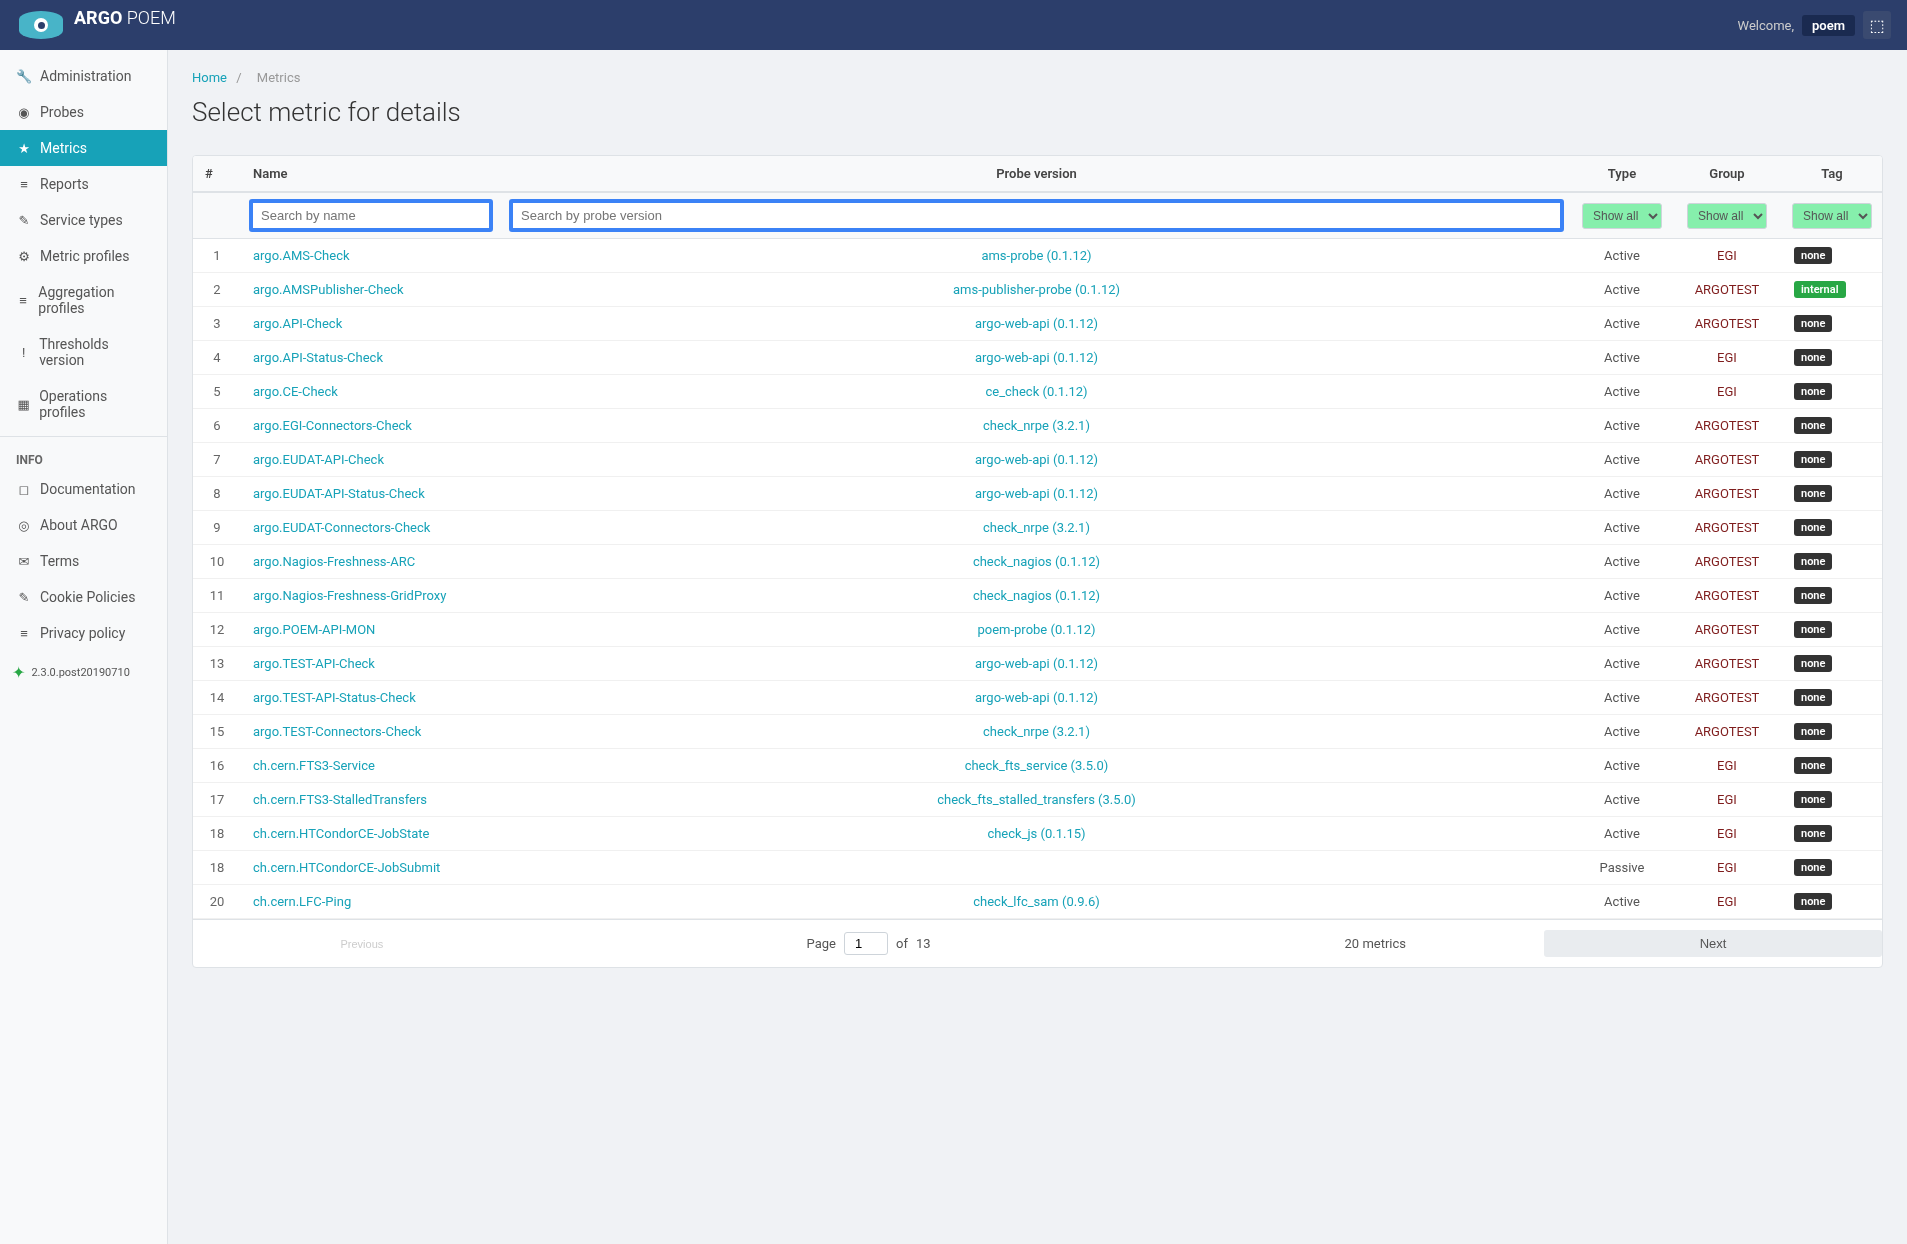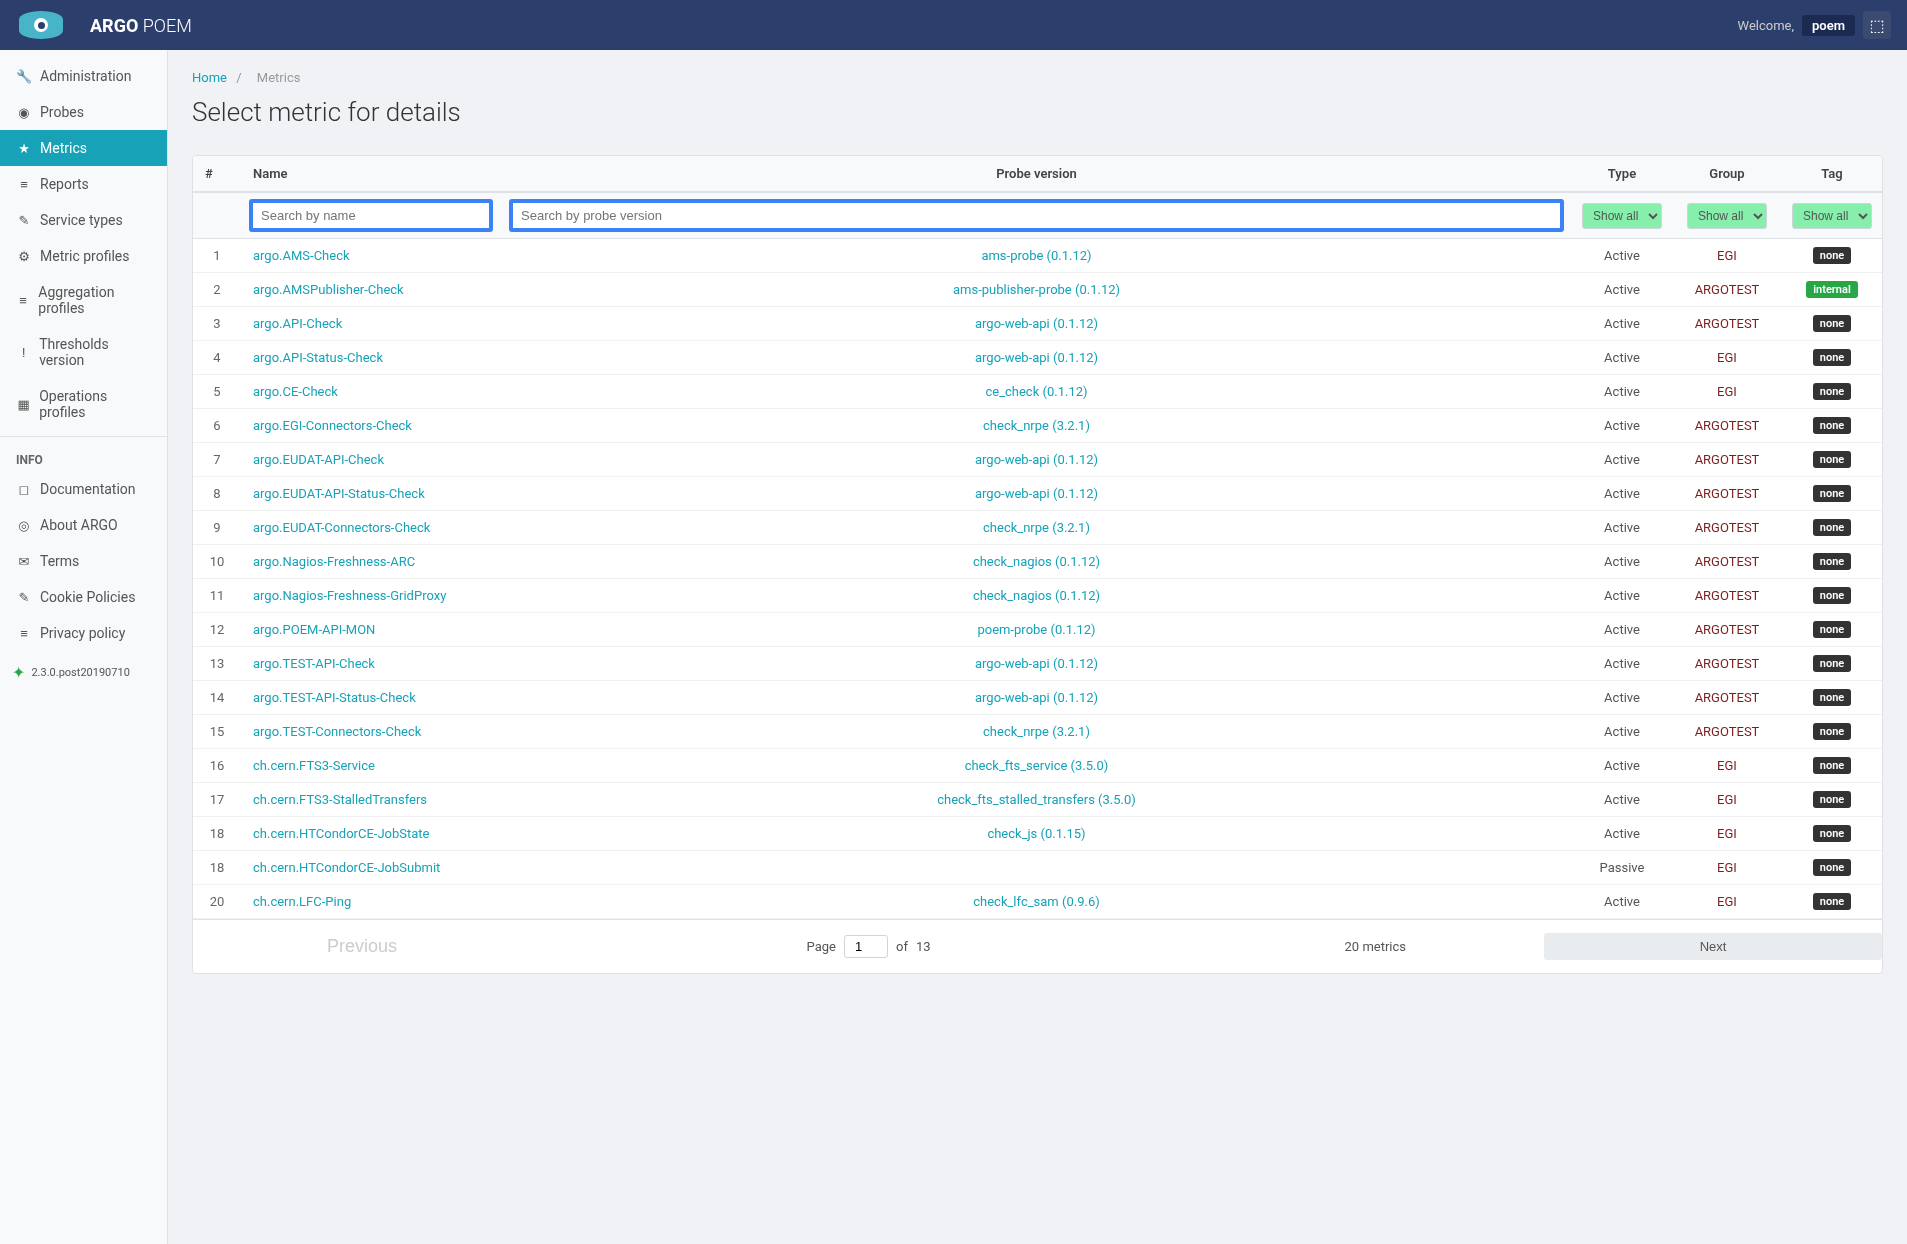--- a/index.html
+++ b/index.html
@@ -1,20 +1,20 @@
 <!DOCTYPE html>
 <html><head>
   <meta charset="utf-8">
   <style>
     * { box-sizing: border-box; margin: 0; padding: 0; }
     body { font-family: -apple-system, BlinkMacSystemFont, 'Segoe UI', Roboto, sans-serif; font-size: 14px; background: #f0f2f5; color: #333; }
 
     
     .header { background: #2c3e6b; height: 50px; display: flex; align-items: center; padding: 0 16px; justify-content: space-between; }
-    .header-left { display: flex; align-items: center; gap: 24px; }
+    .header-left { display: flex; align-items: flex-start; gap: 8px; }
     .logo-icon { width: 50px; height: 36px; display: flex; align-items: center; justify-content: center; }
     .logo-eye { background: #48b4c8; border-radius: 50% 50% 50% 50% / 30% 30% 30% 30%; width: 44px; height: 28px; display: flex; align-items: center; justify-content: center; position: relative; }
     .logo-eye::before { content: ''; position: absolute; width: 14px; height: 14px; background: white; border-radius: 50%; }
     .logo-eye::after { content: ''; position: absolute; width: 7px; height: 7px; background: #2c3e6b; border-radius: 50%; }
     .header-title { color: white; font-size: 18px; font-weight: 400; }
     .header-title span { font-weight: 700; }
     .header-right { display: flex; align-items: center; gap: 8px; color: #ccc; font-size: 13px; }
     .header-username { background: #1a2a50; color: white; padding: 3px 10px; border-radius: 3px; font-weight: 600; }
     .header-btn { background: #3a4a70; border: none; color: white; width: 28px; height: 28px; border-radius: 3px; cursor: pointer; display: flex; align-items: center; justify-content: center; font-size: 16px; }
 
@@ -57,30 +57,30 @@
 
     
     tbody tr { border-bottom: 1px solid #f0f0f0; }
     td { padding: 8px 12px; font-size: 13px; }
     td.row-num { color: #666; text-align: center; width: 48px; }
     td.link-cell a { color: #17a2b8; text-decoration: none; }
     td.probe-cell { text-align: center; color: #17a2b8; }
     td.probe-cell a { color: #17a2b8; text-decoration: none; }
     td.type-cell { text-align: center; color: #555; }
     td.group-cell { text-align: center; color: #7f1d1d; }
-    td.tag-cell { text-align: center; }
+    td.tag-cell { }
 
     .badge { display: inline-block; padding: 2px 7px; border-radius: 3px; font-size: 11px; font-weight: 600; color: white; }
     .badge-none { background: #333; }
     .badge-internal { background: #28a745; }
 
     
     .pagination { display: flex; align-items: center; justify-content: space-between; padding: 10px 0; border-top: 1px solid #dee2e6; }
     .pagination-prev { flex: 1; text-align: center; }
-    .pagination-prev button, .pagination-next button { background: none; border: none; color: #999; font-size: 18px; cursor: pointer; padding: 6px 20px; }
+    .pagination-prev button, .pagination-next button { background: none; border: none; color: #999; font-size: 11px; cursor: pointer; padding: 6px 20px; }
     .pagination-prev button:disabled { color: #ccc; cursor: default; }
     .pagination-center { display: flex; align-items: center; gap: 8px; font-size: 13px; color: #555; flex: 2; justify-content: center; }
     .pagination-center input { width: 40px; text-align: center; border: 1px solid #ced4da; border-radius: 3px; padding: 3px 4px; font-size: 13px; }
     .pagination-metrics { flex: 1; text-align: center; color: #555; font-size: 13px; }
     .pagination-next { flex: 1; }
     .pagination-next button { background: #e9ecef; color: #555; border: none; padding: 6px 30px; border-radius: 3px; cursor: pointer; font-size: 13px; width: 100%; }
   </style>
 </head>
 <body>
 

